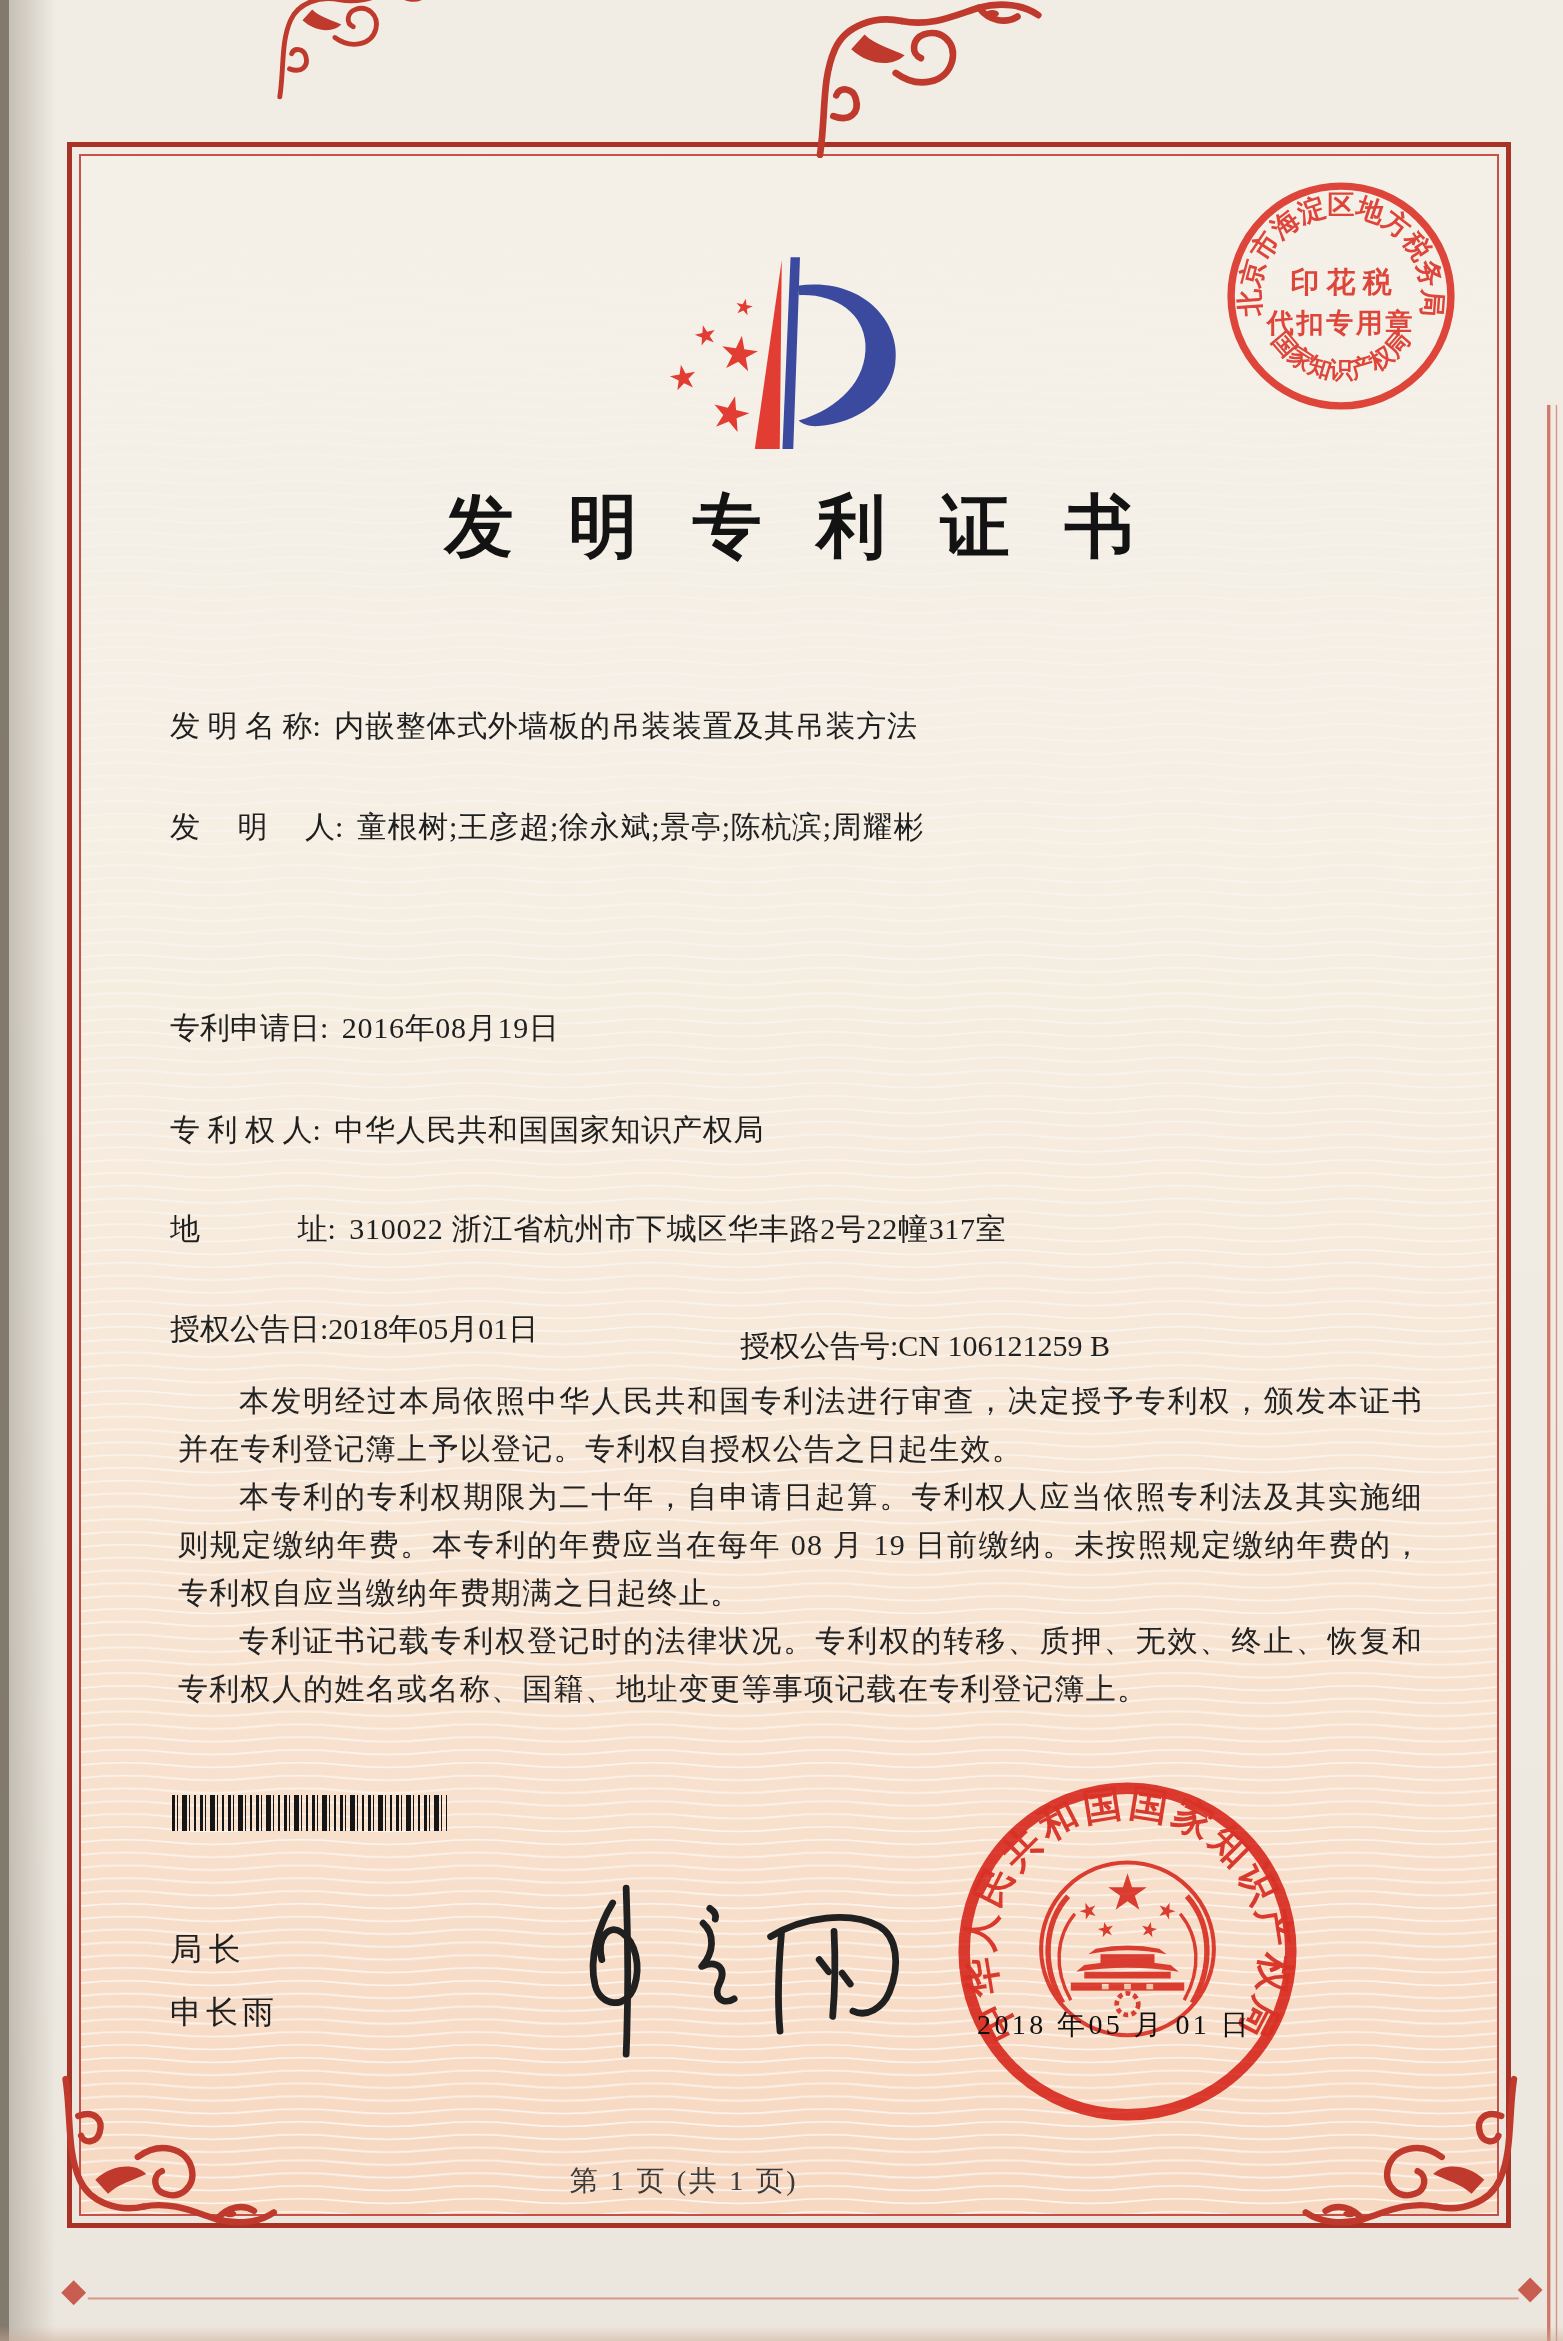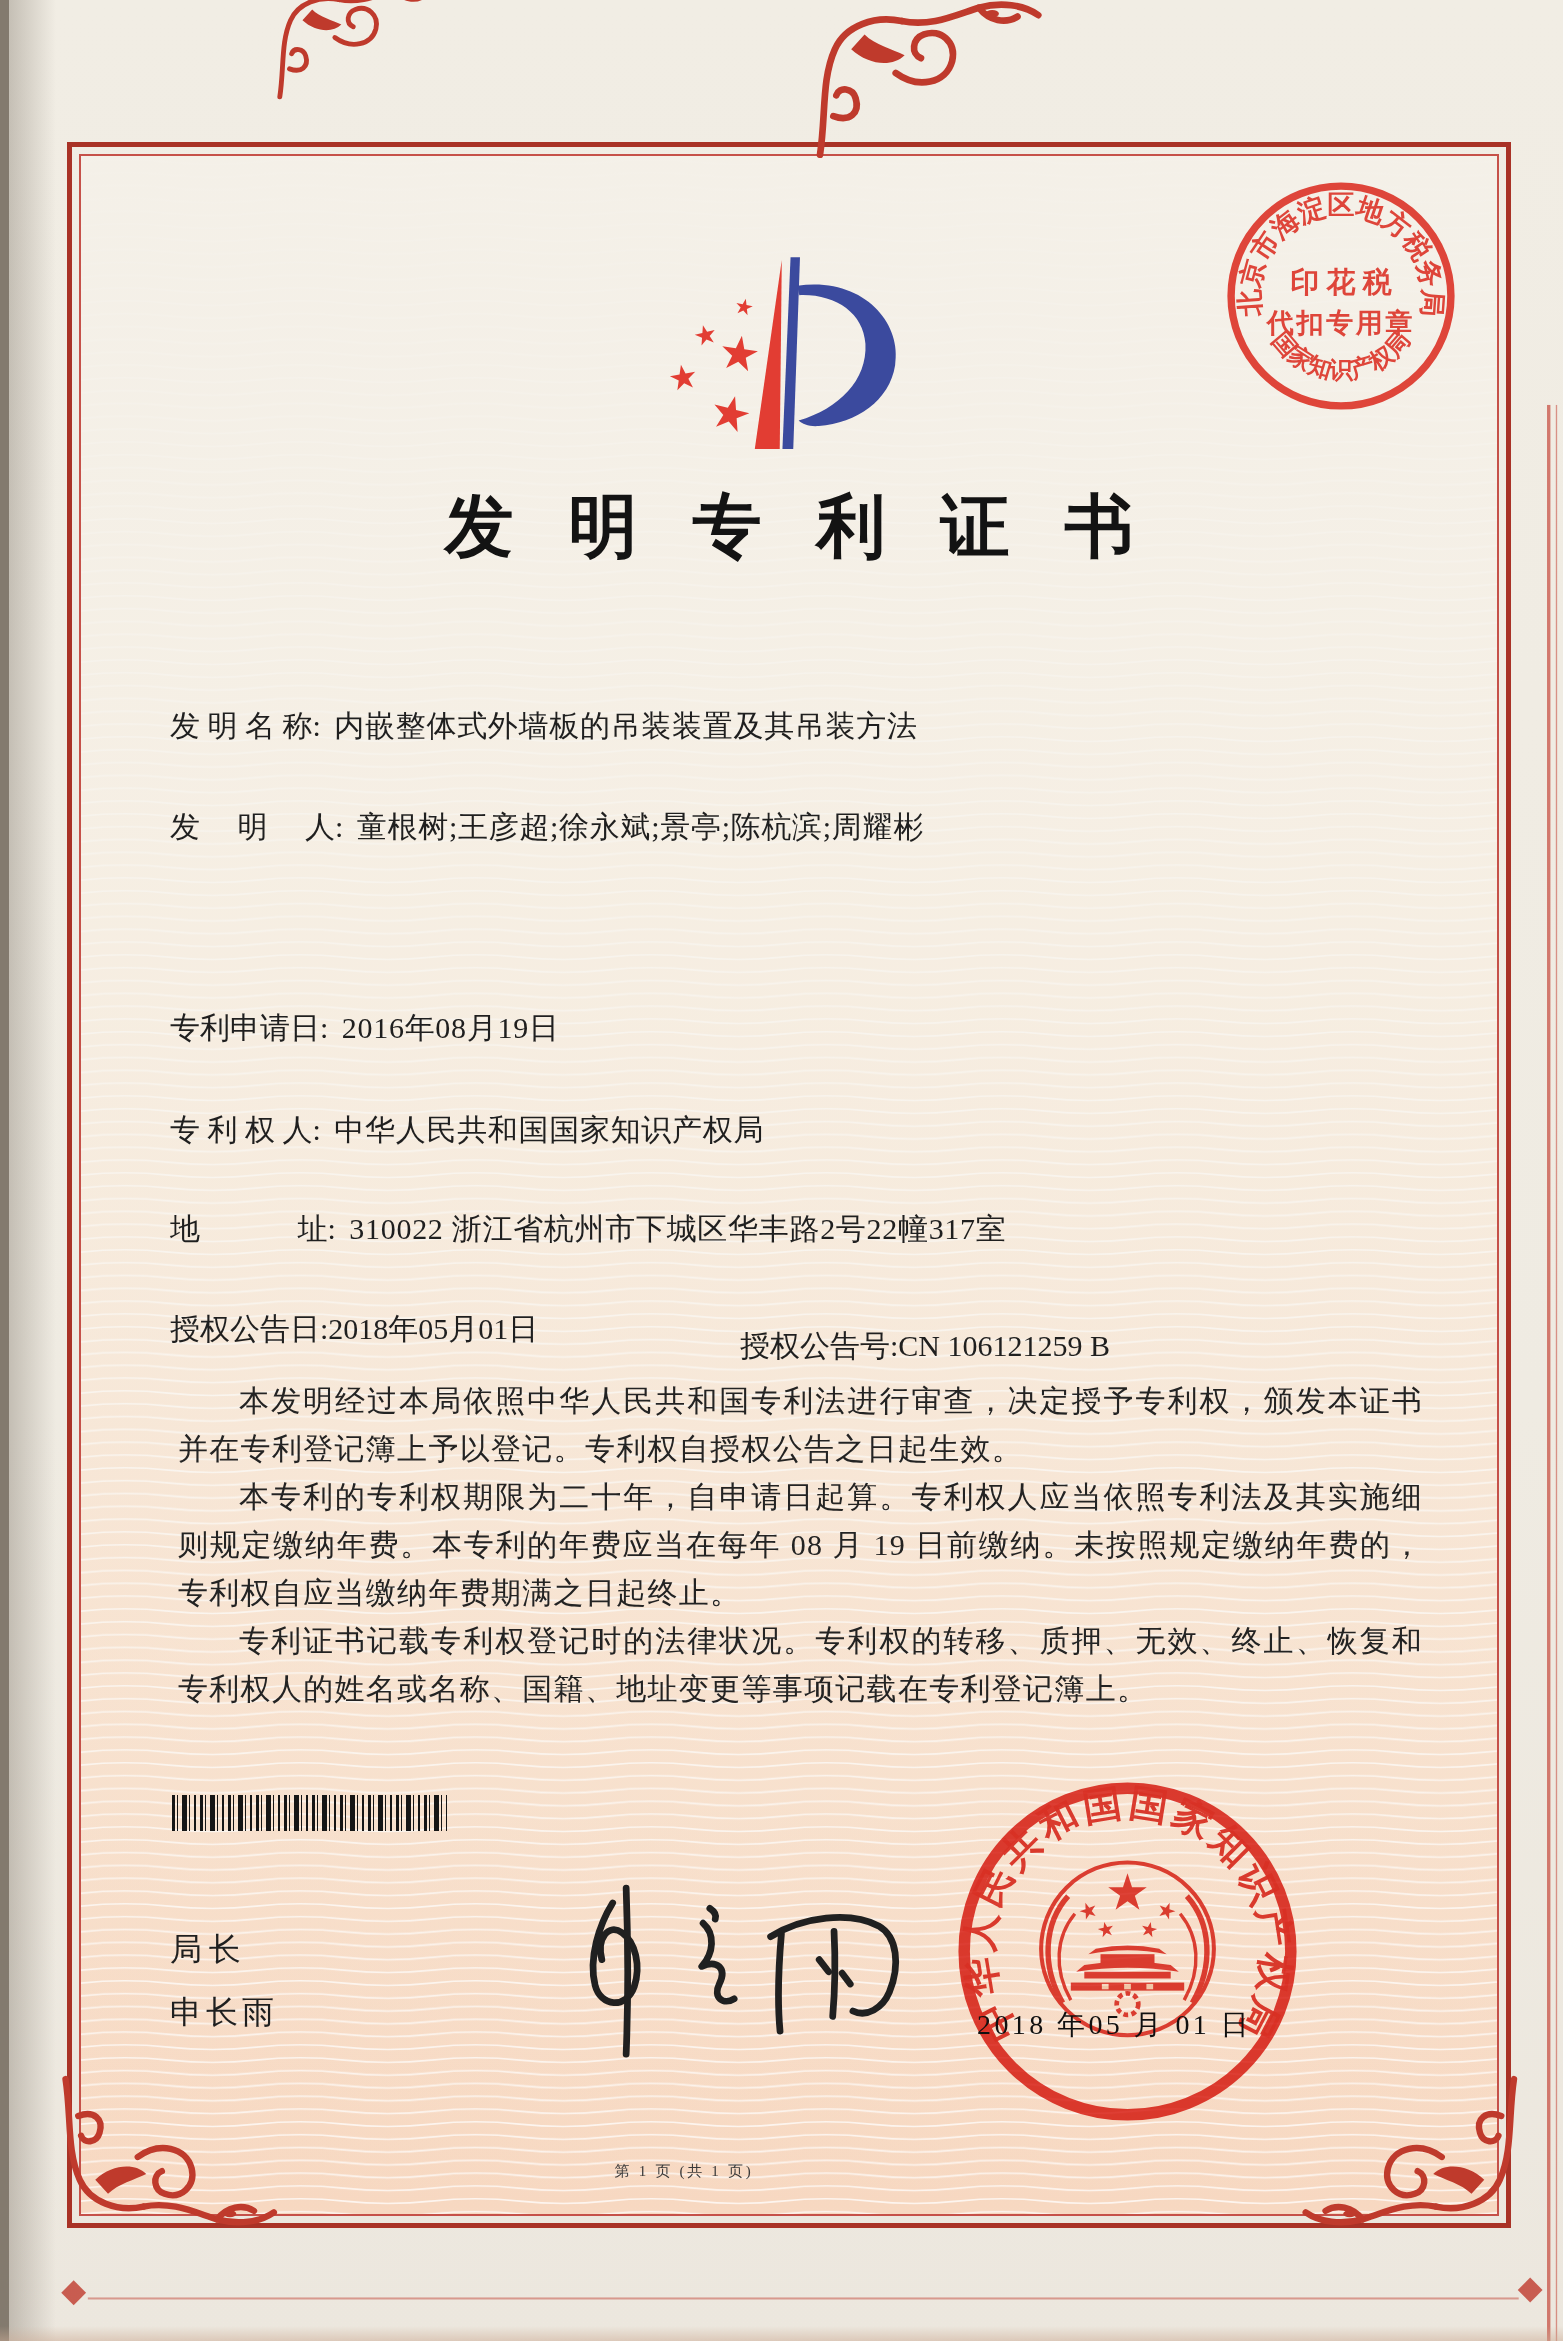--- a/index.html
+++ b/index.html
@@ -39,21 +39,21 @@
     background:repeating-linear-gradient(90deg,
       #161616 0 2.7px,transparent 2.7px 4.7px,#161616 4.7px 6px,transparent 6px 10px,
       #161616 10px 15px,transparent 15px 17px,#161616 17px 18px,transparent 18px 22px,
       #161616 22px 23.6px,transparent 23.6px 28px);}
   .role{left:170px;top:1928px;font-size:32px;letter-spacing:6.7px;z-index:3;}
   .signer{left:170px;top:1991px;font-size:32px;letter-spacing:4px;z-index:3;}
   .sig-svg{left:533px;top:1884px;z-index:4;}
   .seal-svg{left:950px;top:1774px;z-index:4;mix-blend-mode:multiply;}
   .stamp-svg{left:1223px;top:178px;z-index:4;mix-blend-mode:multiply;}
   .sealdate{left:977px;top:2006px;font-size:28px;letter-spacing:3.4px;white-space:pre;z-index:5;color:#101010;}
-  .footer{left:0;top:2162px;width:1368px;text-align:center;font-size:15px;letter-spacing:2.7px;z-index:3;color:#3a3a3a;}
+  .footer{left:0;top:2162px;width:1368px;text-align:center;font-size:28px;letter-spacing:2.7px;z-index:3;color:#3a3a3a;}
   .sealtext{font-family:"Liberation Serif","DejaVu Serif",serif;font-weight:bold;}
 </style>
 </head>
 <body>
 
 <div id="page">
 
   <div class="abs frame-outer">
     <div class="frame-inner">
       <svg class="bg-fill" viewBox="0 0 2100 3050" preserveAspectRatio="none">

